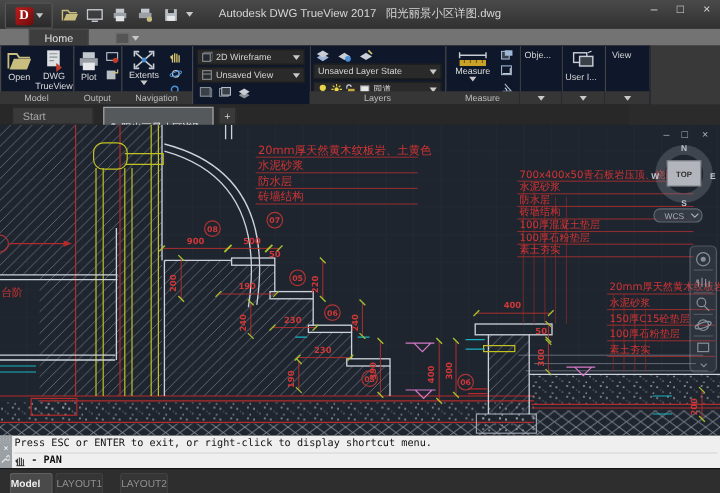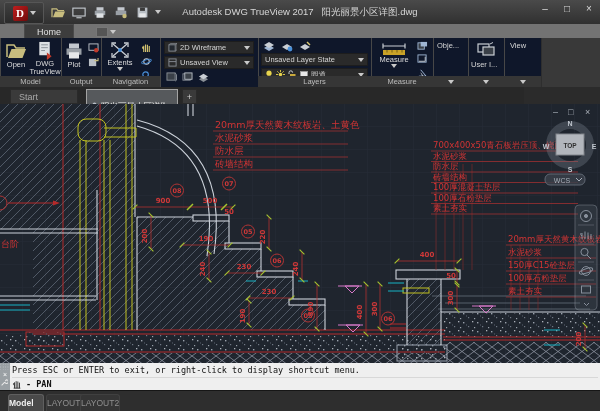--- a/index.html
+++ b/index.html
@@ -60,21 +60,21 @@
   #cmdgrip{left:0;top:363px;width:10px;height:27px;background:#9aa0a4;color:#fff;text-align:center}
   #cmdgrip .dots{margin-top:1px;color:#cfd4d6;font-size:5px;line-height:3px;letter-spacing:1px}
   #cmdgrip .x{font-size:7px;display:block;margin-top:1px}
   #cmdline1{left:12px;top:364px;width:586px;height:13px;font:8.5px "DejaVu Sans Mono",monospace;color:#111;line-height:13px;border-bottom:1px solid #d8d8d8}
   #cmdline2{left:12px;top:378px;width:586px;height:12px;font:bold 8.5px "DejaVu Sans Mono",monospace;color:#111;line-height:12px;display:flex;align-items:center;gap:4px}
   
   #status{left:0;top:390px;width:600px;height:21px;background:#2e2e2e;border-top:1px solid #161616}
   .stab{position:absolute;top:3px;height:17px;font-size:8.5px;line-height:17px;text-align:left;border-radius:3px 3px 0 0}
   #st-model{left:8px;width:34px;background:#4a4a4a;color:#efefef;font-weight:bold;border:1px solid #5f5f5f;border-bottom:none}
   #st-l1{left:46px;width:38px;background:#353535;color:#8f8f8f;border:1px solid #404040;border-bottom:none}
-  #st-l2{left:80px;width:38px;background:#353535;color:#8f8f8f;border:1px solid #404040;border-bottom:none}
+  #st-l2{left:100px;width:38px;background:#353535;color:#8f8f8f;border:1px solid #404040;border-bottom:none}
 </style>
 </head>
 <body>
 
 <div class="abs" id="titlebar">
   <div class="abs" id="title-text"><span>Autodesk DWG TrueView 2017</span>&nbsp;&nbsp;&nbsp;<span>阳光丽景小区详图.dwg</span></div>
   <div class="abs" id="appbtn">
     <span id="applogo">D</span>
       <span class="car"></span>
   </div>

